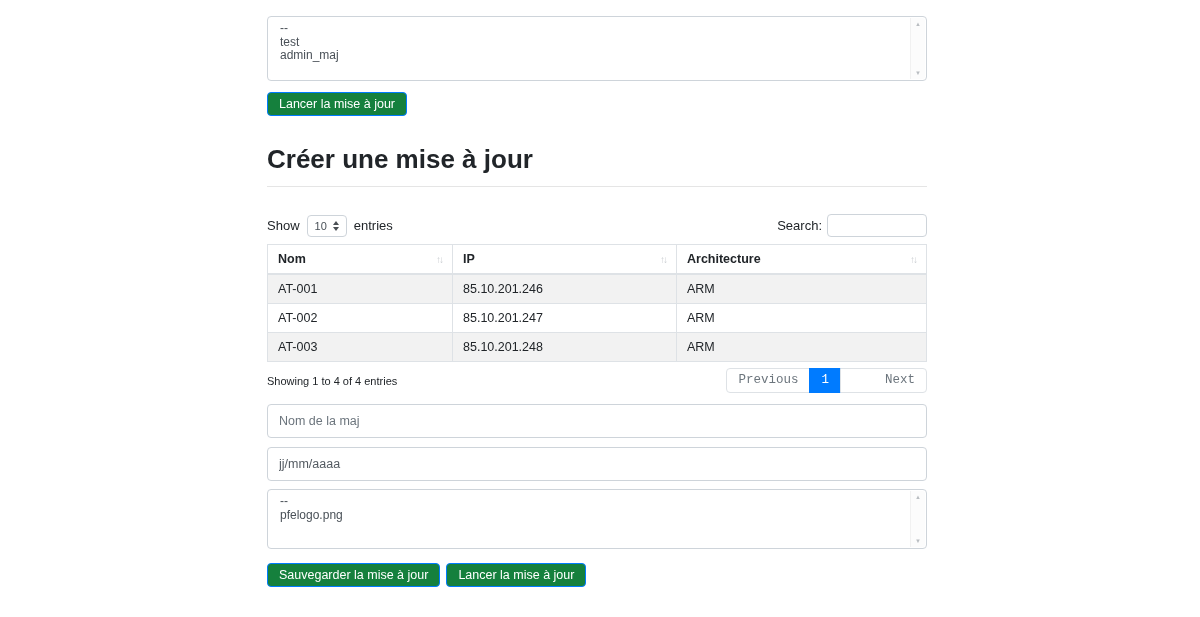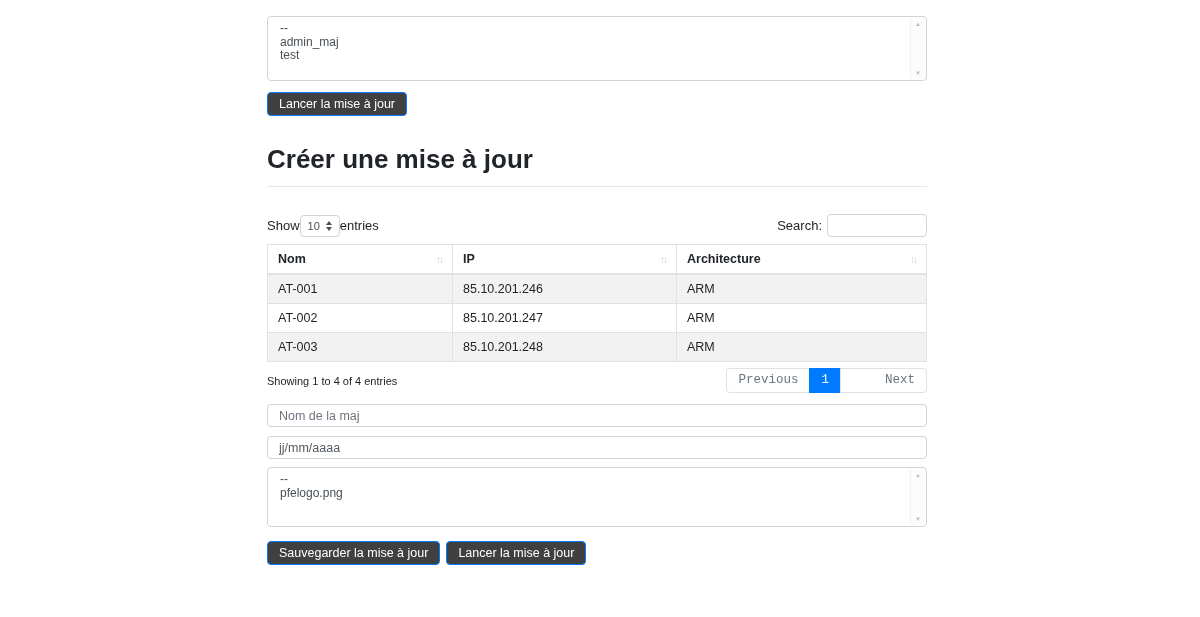--- a/index.html
+++ b/index.html
@@ -23,34 +23,34 @@
     position: absolute; top: 1px; right: 1px; bottom: 1px; width: 15px;
     background: #fcfcfc; border-left: 1px solid #f1f1f1; border-radius: 0 3px 3px 0;
     display: flex; flex-direction: column; justify-content: space-between; align-items: center;
     padding: 3px 0; color: #b9bdc1; font-size: 6px;
   }
   .lb-run { height: 65px; }
   .lb-file { height: 60px; margin-top: 8px; }
 
   
   .btn {
-    display: inline-block; background: #404040; border: 1px solid #007bff;
+    display: inline-block; background: #15803d; border: 1px solid #007bff;
     color: #fff; border-radius: 4px; font-size: 12.5px; line-height: 14px;
     padding: 4px 11px; cursor: pointer; font-family: inherit;
   }
   .btn-run { margin-top: 11px; }
   .btn-row { margin-top: 14px; display: flex; gap: 6px; }
 
   h2.page-title { margin: 30px 0 0 0; font-size: 26px; line-height: 26px; font-weight: 600; color: #212529; }
   hr.rule { border: 0; border-top: 1px solid rgba(0,0,0,.1); margin: 14px 0 0 0; }
 
   
   .dt-controls { margin-top: 27px; display: flex; justify-content: space-between; align-items: center; }
   .show-group, .search-group { display: flex; align-items: center; }
-  .show-group { }
+  .show-group { gap: 7px; }
   .search-group { gap: 5px; }
   .mini-select {
     display: inline-flex; align-items: center; gap: 6px;
     border: 1px solid #ced4da; border-radius: 4px; background: #fff;
     height: 22px; padding: 0 7px; font-size: 11px; color: #495057; cursor: pointer;
   }
   .caret { display: inline-flex; flex-direction: column; gap: 2px; }
   .caret .tri-up { width: 0; height: 0; border-left: 3px solid transparent; border-right: 3px solid transparent; border-bottom: 4px solid #4a4f54; }
   .caret .tri-down { width: 0; height: 0; border-left: 3px solid transparent; border-right: 3px solid transparent; border-top: 4px solid #4a4f54; }
   .search-input {
@@ -77,35 +77,35 @@
     padding: 4px 11px; font-size: 12.5px; line-height: 15px; margin-left: -1px; cursor: pointer; font-family: Liberation Mono, monospace;
   }
   .page-item.first { border-radius: 4px 0 0 4px; margin-left: 0; }
   .page-item.last { border-radius: 0 4px 4px 0; padding-left: 44px; }
   .page-item.active { background: #007bff; border-color: #007bff; color: #fff; }
 
   
   .form-input {
     display: block; width: 100%; height: 23px;
     border: 1px solid #ced4da; border-radius: 4px;
-    padding: 10px 11px; font-size: 12.5px; font-family: inherit; color: #545b62; background: #fff;
+    padding: 16px 11px; font-size: 12.5px; font-family: inherit; color: #545b62; background: #fff;
   }
   .form-input::placeholder { color: #6c757d; opacity: 1; }
   .in-name { margin-top: 11px; }
   .in-date { margin-top: 9px; }
 </style>
 </head>
 <body>
 
 <div class="container">
 
   <div class="listbox lb-run">
     <div class="opt">--</div>
+    <div class="opt">test</div>
     <div class="opt">admin_maj</div>
-    <div class="opt">test</div>
     <div class="scroll-rail">
       <span>▲</span>
       <span>▼</span>
     </div>
   </div>
 
   <div>
     <button class="btn btn-run">Lancer la mise à jour</button>
   </div>
 

